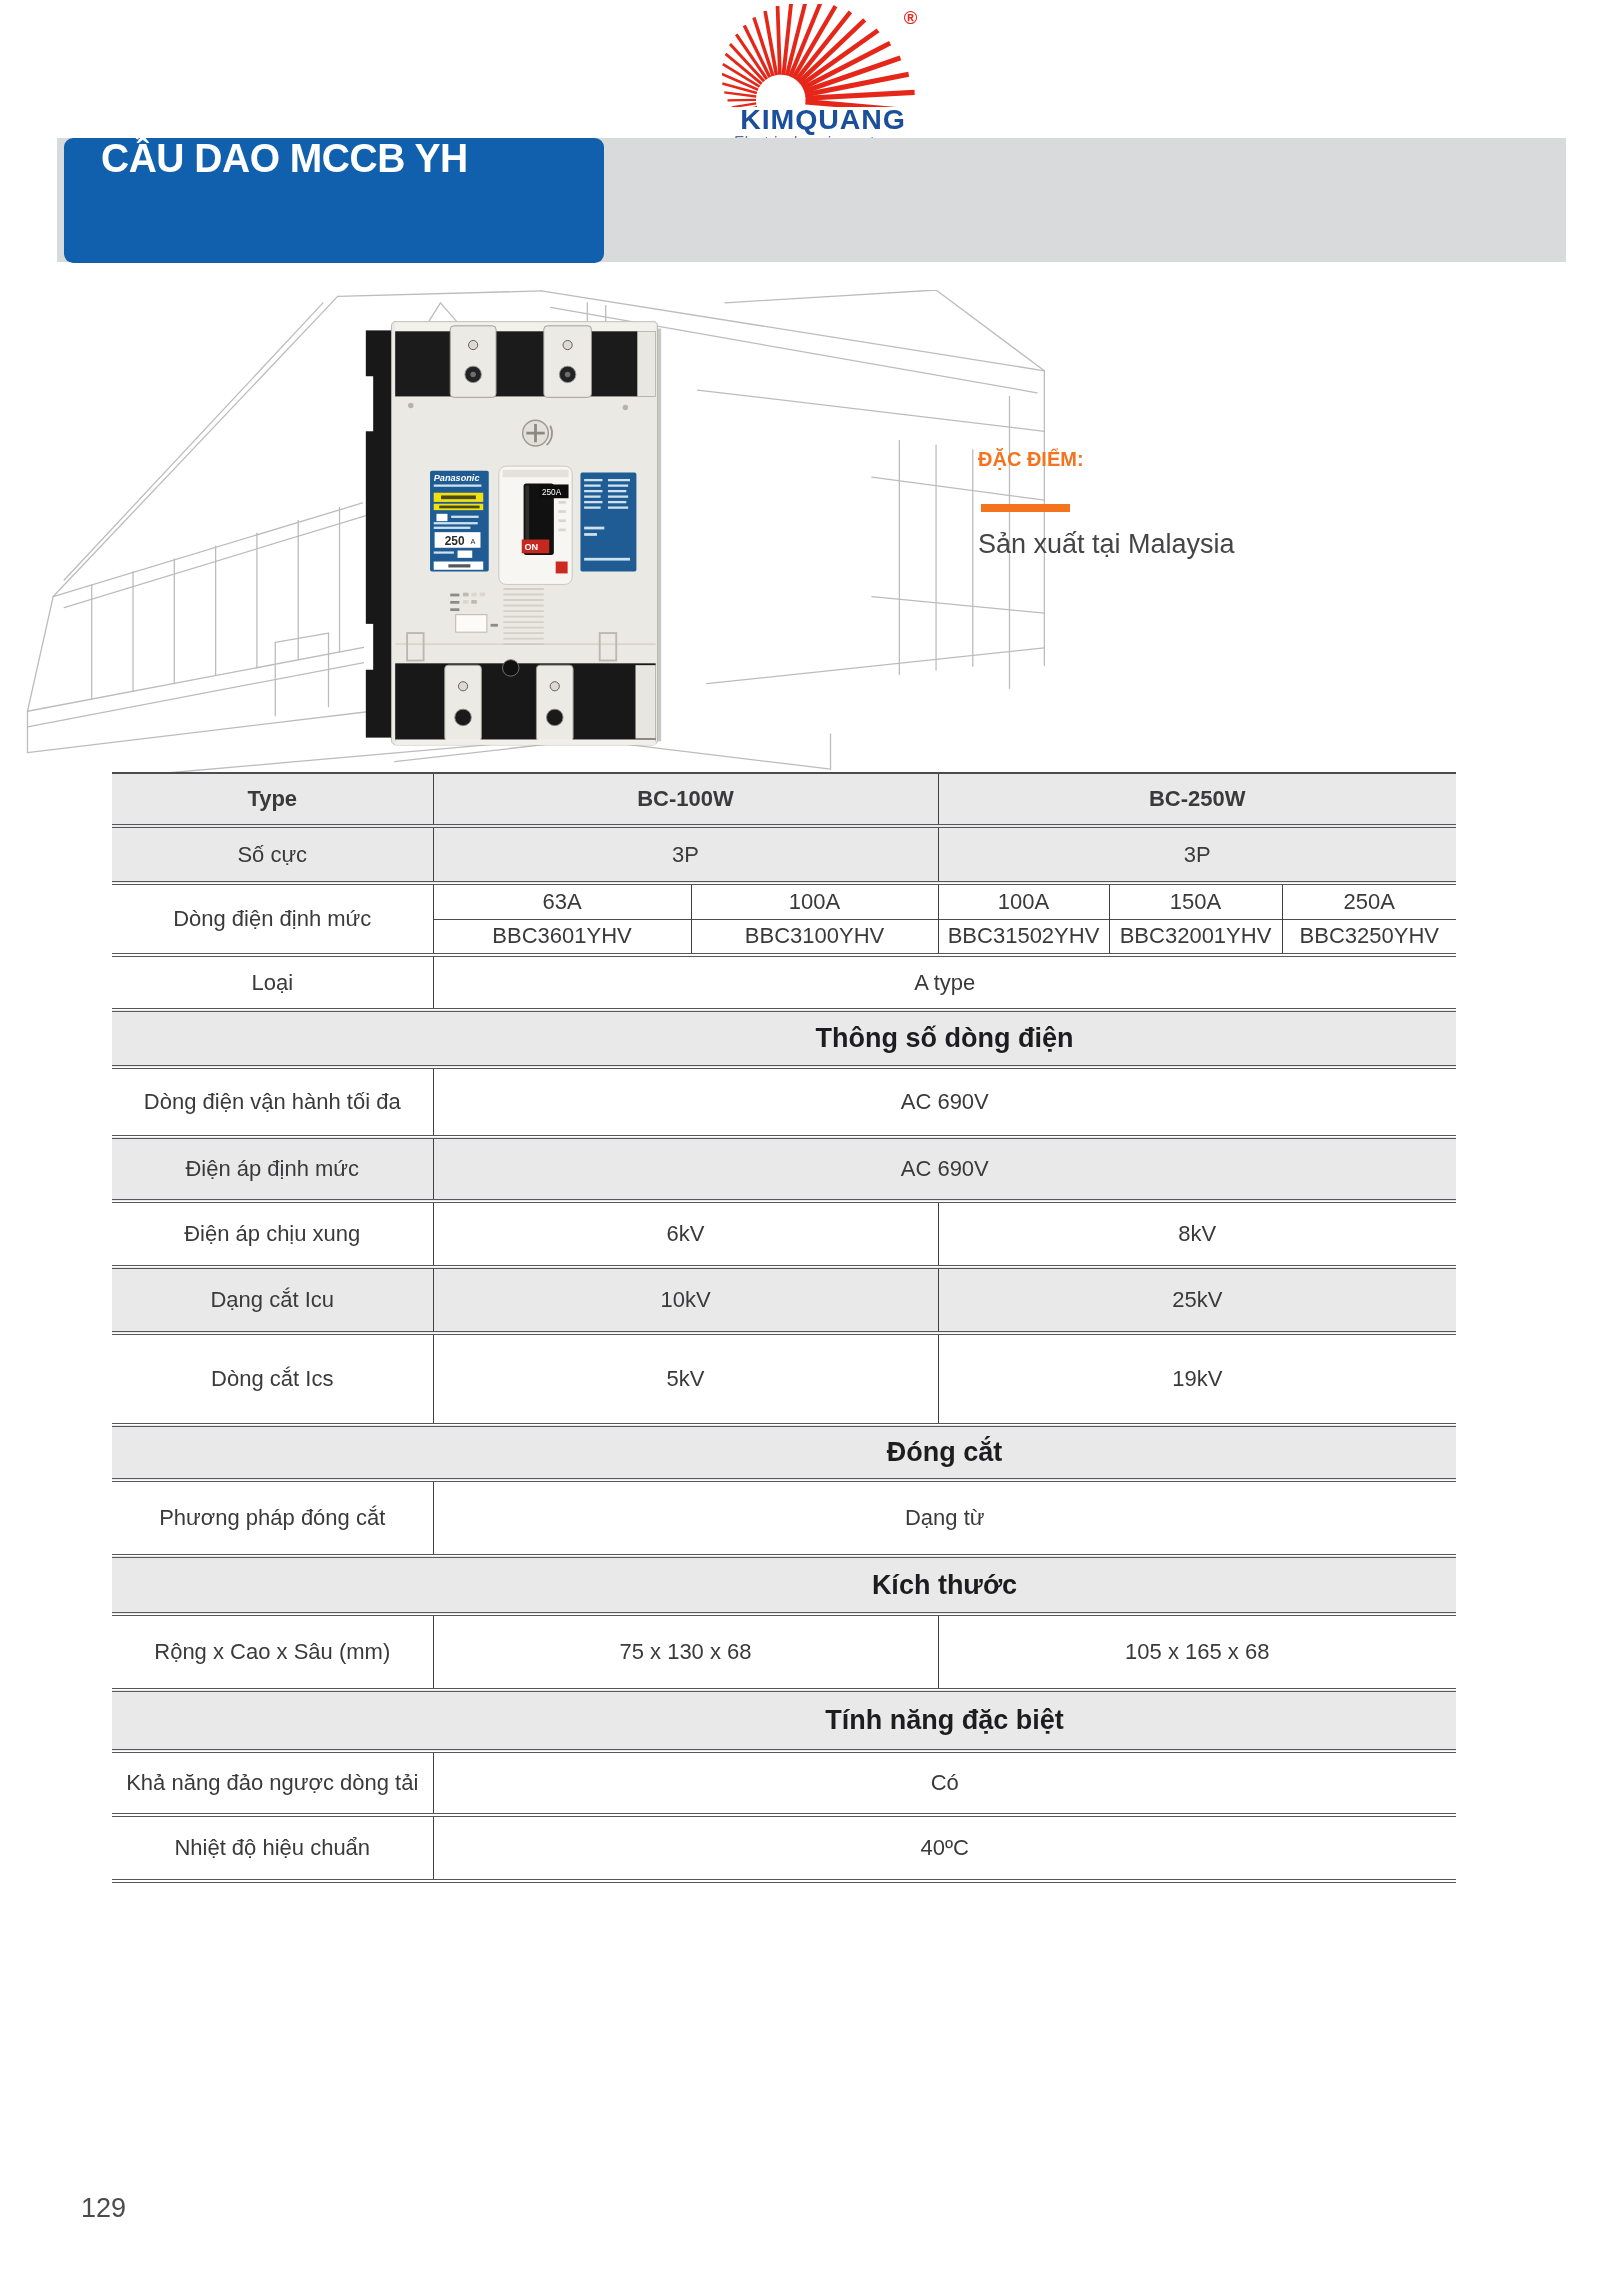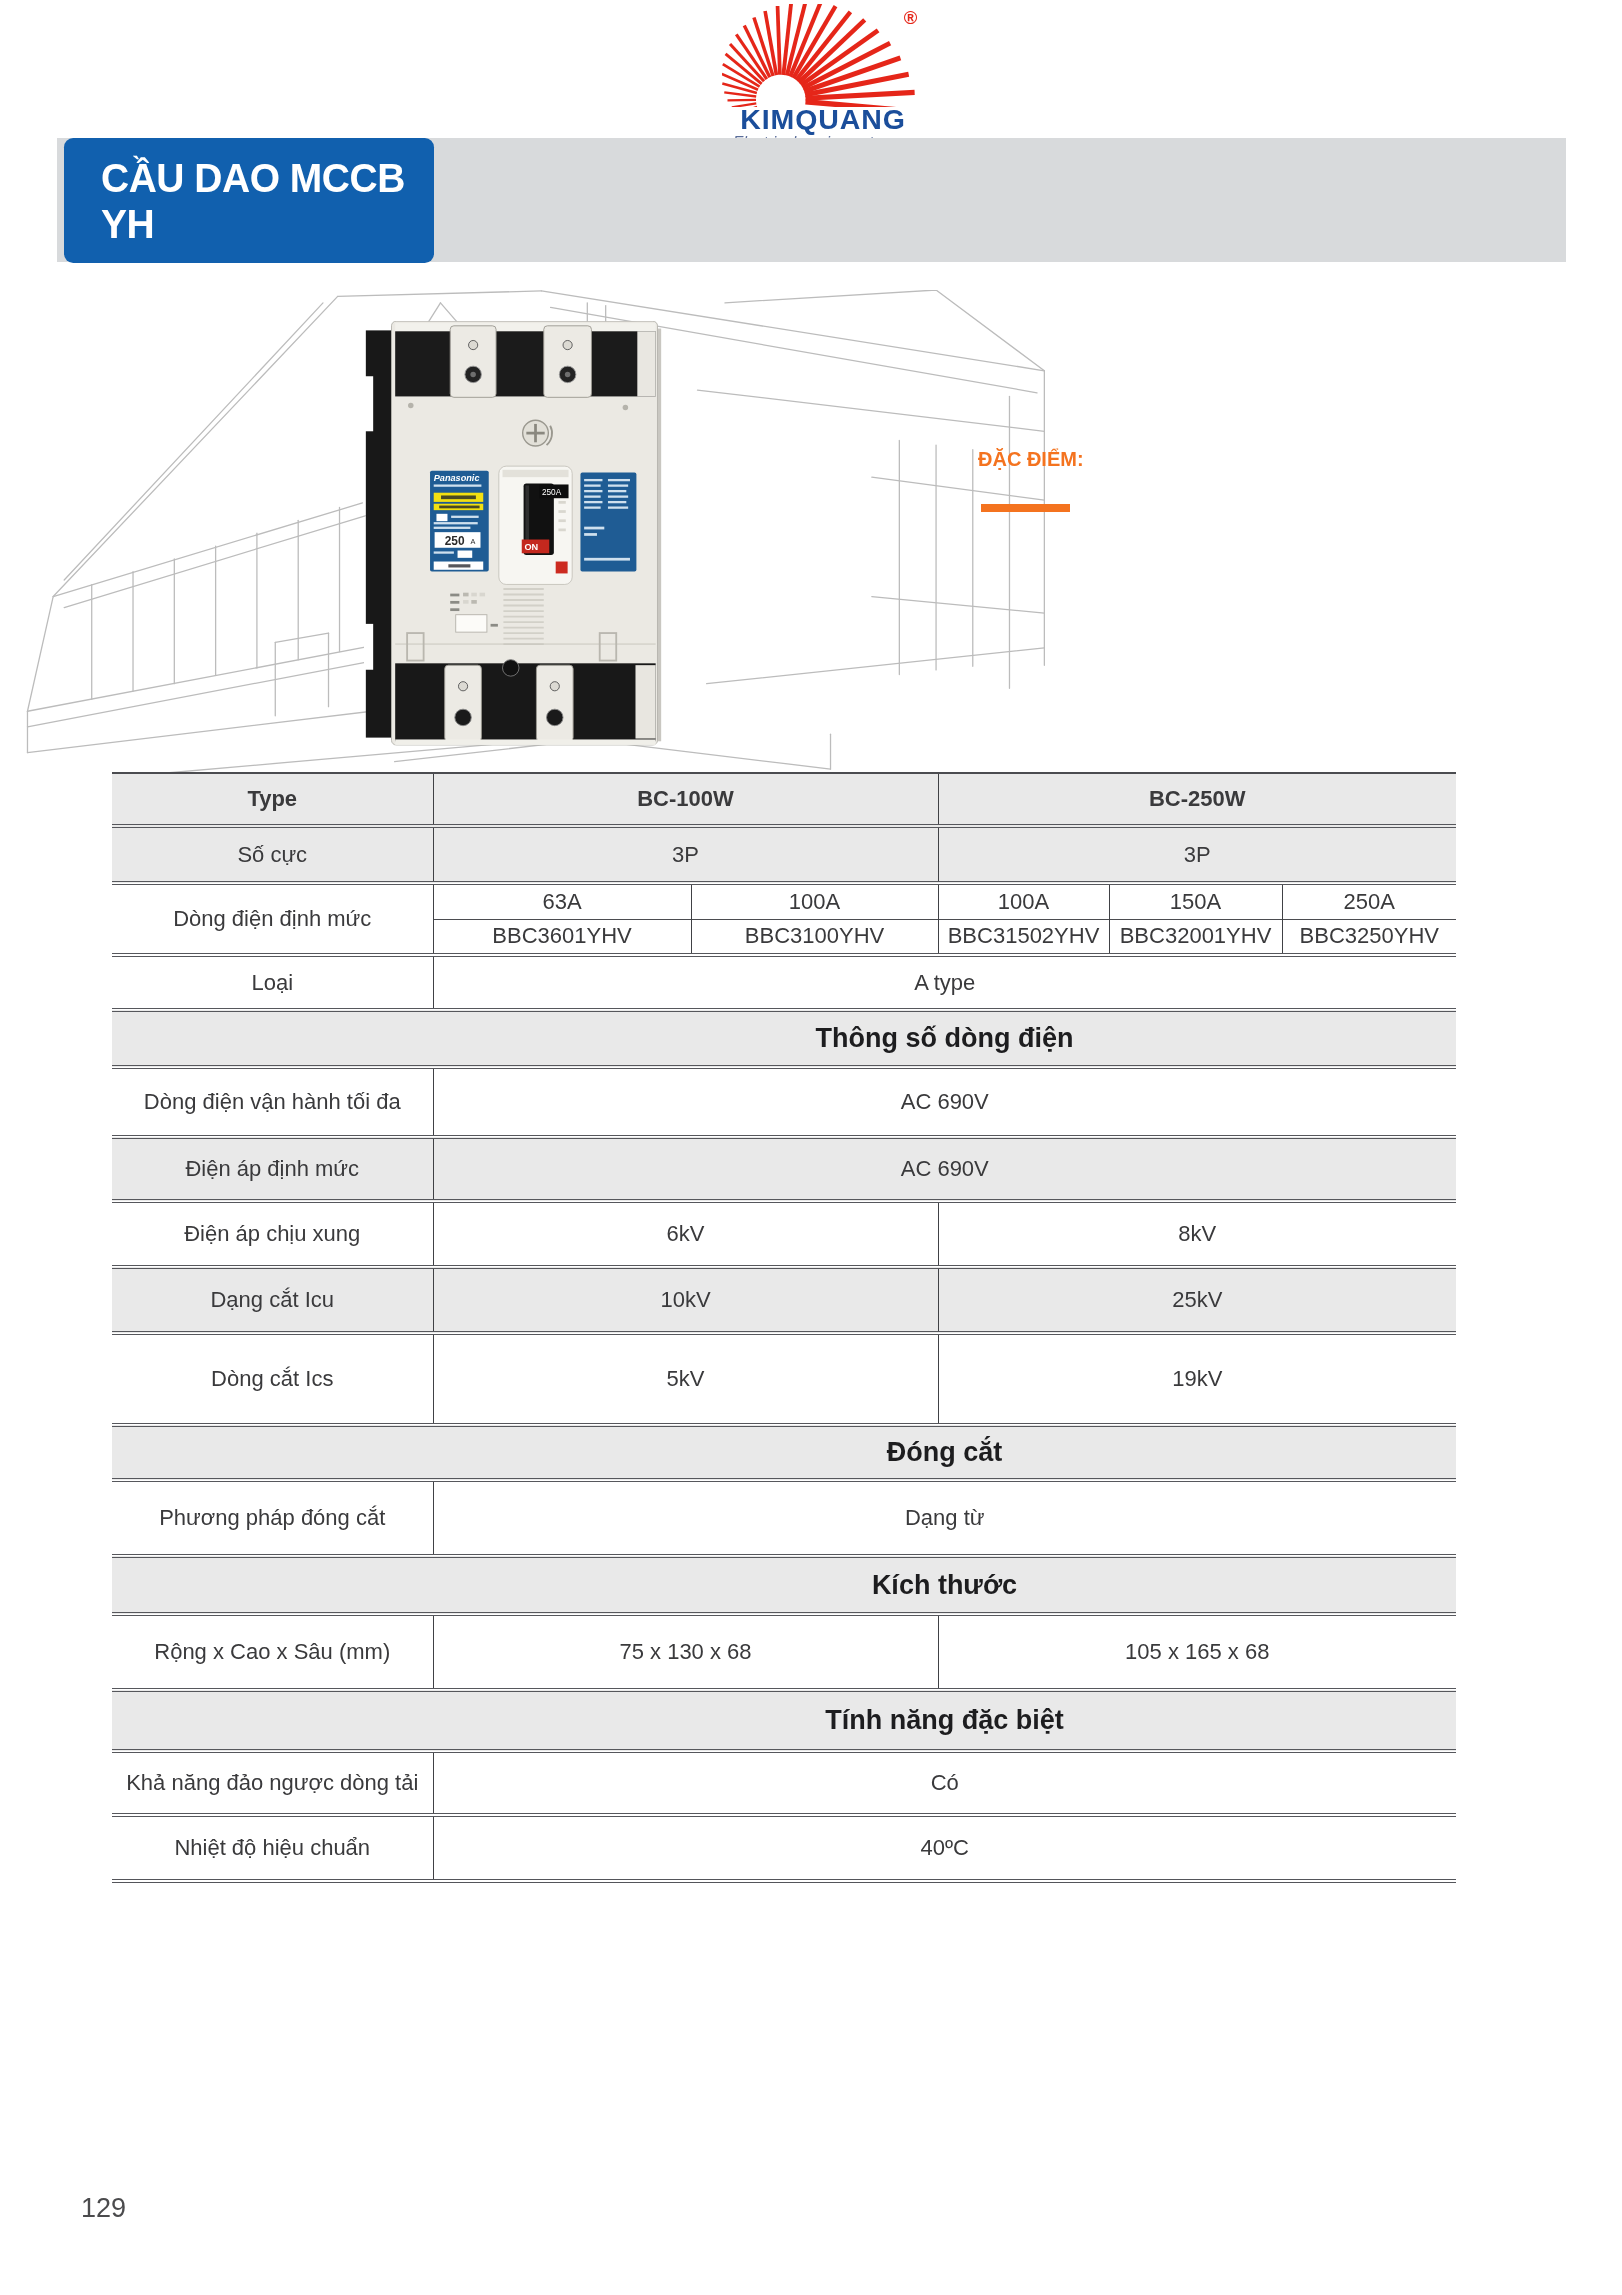--- a/index.html
+++ b/index.html
@@ -6,22 +6,22 @@
   body{width:1623px;height:2296px;position:relative;font-family:"Liberation Sans",sans-serif;overflow:hidden;}
   .abs{position:absolute;}
 
   
   .logo{left:722px;top:3.7px;width:202px;text-align:center;}
   .brand{font-weight:bold;font-size:28.5px;letter-spacing:0.9px;color:#1b4e9b;line-height:27.5px;margin-top:-3.7px;}
   .tagline{font-style:italic;font-size:15.6px;color:#5a6d99;text-align:left;padding-left:11px;line-height:17.4px;}
 
   
   .band{left:57px;top:138px;width:1509px;height:124px;background:#d8dadc;}
-  .titlebox{left:64px;top:138px;width:370px;height:125px;background:#1160ae;border-radius:9.2px;
-            display:flex;align-items:center;}
+  .titlebox{left:64px;top:138px;width:540px;height:125px;background:#1160ae;border-radius:9.2px;
+            display:flex;}
   .titlebox span{color:#ffffff;font-weight:bold;font-size:39px;letter-spacing:-0.5px;padding-left:37px;
                  transform:scaleY(1.05);}
 
   
   .feat-head{left:978px;top:448px;font-size:20px;font-weight:bold;color:#f4731f;}
   .feat-bar{left:981px;top:504px;width:89px;height:8.3px;background:#f4731f;}
   .feat-text{left:978px;top:523px;font-size:27px;color:#454547;line-height:43px;}
 
   
   table.spec{position:absolute;left:112px;top:772px;width:1344px;border-collapse:collapse;
@@ -264,20 +264,21 @@
     <circle cx="208" cy="432" r="9" fill="#1a1a1a" stroke="#888"></circle>
   </g>
   <circle cx="160" cy="378" r="9" fill="#111" stroke="#777"></circle>
   <rect x="296" y="375" width="22" height="80" fill="#e8e6e0"></rect>
   <rect x="34" y="456" width="284" height="6" fill="#f0efe9"></rect>
 </svg>
 
 <div class="abs feat-head">ĐẶC ĐIỂM:</div>
 <div class="abs feat-bar"></div>
 <div class="abs feat-text">
+  <div>Sản xuất tại Malaysia</div>
 </div>
 
 <table class="spec">
   <colgroup>
     <col style="width:321px">
       <col style="width:258px">
       <col style="width:247px">
     <col style="width:171px">
       <col style="width:173px">
       <col style="width:174px">

